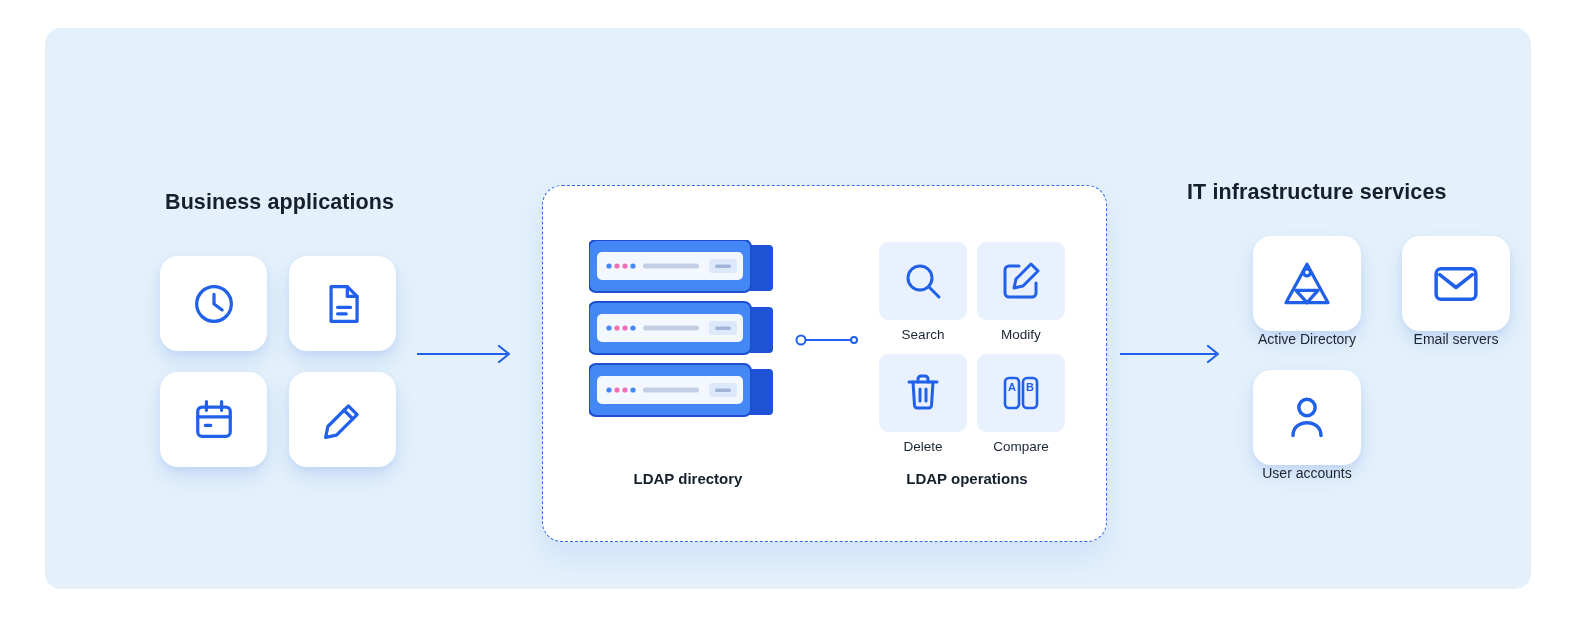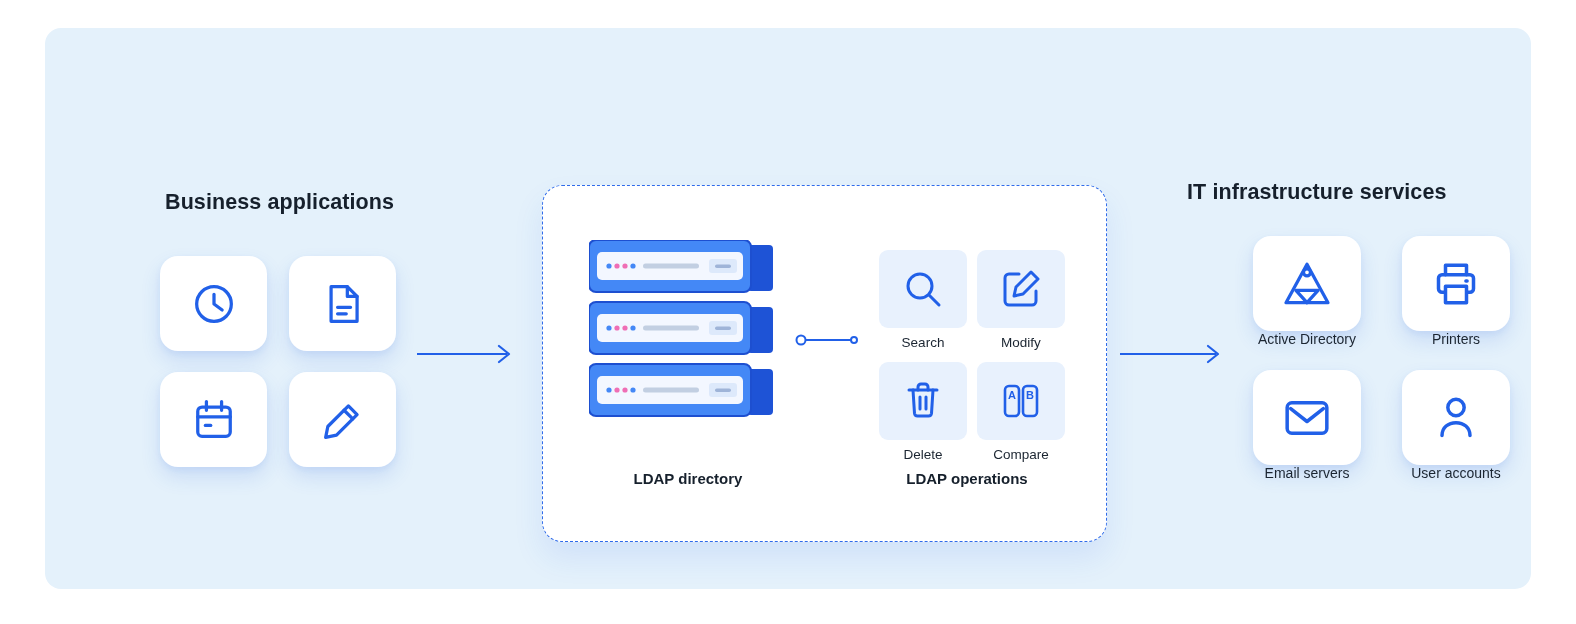--- a/index.html
+++ b/index.html
@@ -60,21 +60,21 @@
   }
   .server-art { position: absolute; left: 46px; top: 54px; }
   .connector { position: absolute; left: 250px; top: 145px; color: var(--accent); }
   .sub-label {
     position: absolute; font-size: 15px; font-weight: 700; color: var(--text-dark);
     text-align: center; white-space: nowrap;
   }
   .directory-label { left: 5px; top: 284px; width: 280px; }
   .operations-label { left: 294px; top: 284px; width: 260px; }
   .ops-grid {
-    position: absolute; left: 336px; top: 64px;
+    position: absolute; left: 336px; top: 56px;
     display: grid; grid-template-columns: repeat(2, 88px);
     column-gap: 10px; row-gap: 12px;
   }
   .op-cell { display: flex; flex-direction: column; align-items: center; }
   .tile {
     width: 88px; height: 78px; background: var(--tile-bg); border-radius: 9px;
     display: flex; align-items: center; justify-content: center; color: var(--accent);
   }
   .op-label { margin-top: 7px; font-size: 13.5px; color: #1b2531; white-space: nowrap; }
   
@@ -259,33 +259,20 @@
                 <circle cx="24" cy="14" r="3"></circle>
               </svg>
             </span>
         </div>
         <div class="infra-label">Active Directory</div>
       </div>
       <div class="infra-cell">
         <div class="card">
           <span class="icon icon-xl">
               <svg viewBox="0 0 48 48" fill="none" stroke="currentColor" stroke-width="3" stroke-linecap="round" stroke-linejoin="round">
-                <path d="M15 16V8h18v8"></path>
-                <rect x="9" y="16" width="30" height="15" rx="3"></rect>
-                <rect x="15" y="26" width="18" height="14" fill="#ffffff"></rect>
-                <path d="M32.5 21.5h1"></path>
-              </svg>
-            </span>
-        </div>
-        <div class="infra-label">Printers</div>
-      </div>
-      <div class="infra-cell">
-        <div class="card">
-          <span class="icon icon-xl">
-              <svg viewBox="0 0 48 48" fill="none" stroke="currentColor" stroke-width="3" stroke-linecap="round" stroke-linejoin="round">
                 <rect x="7" y="11" width="34" height="26" rx="4"></rect>
                 <path d="M10 16l14 11 14-11"></path>
               </svg>
             </span>
         </div>
         <div class="infra-label">Email servers</div>
       </div>
       <div class="infra-cell">
         <div class="card">
           <span class="icon icon-xl">

